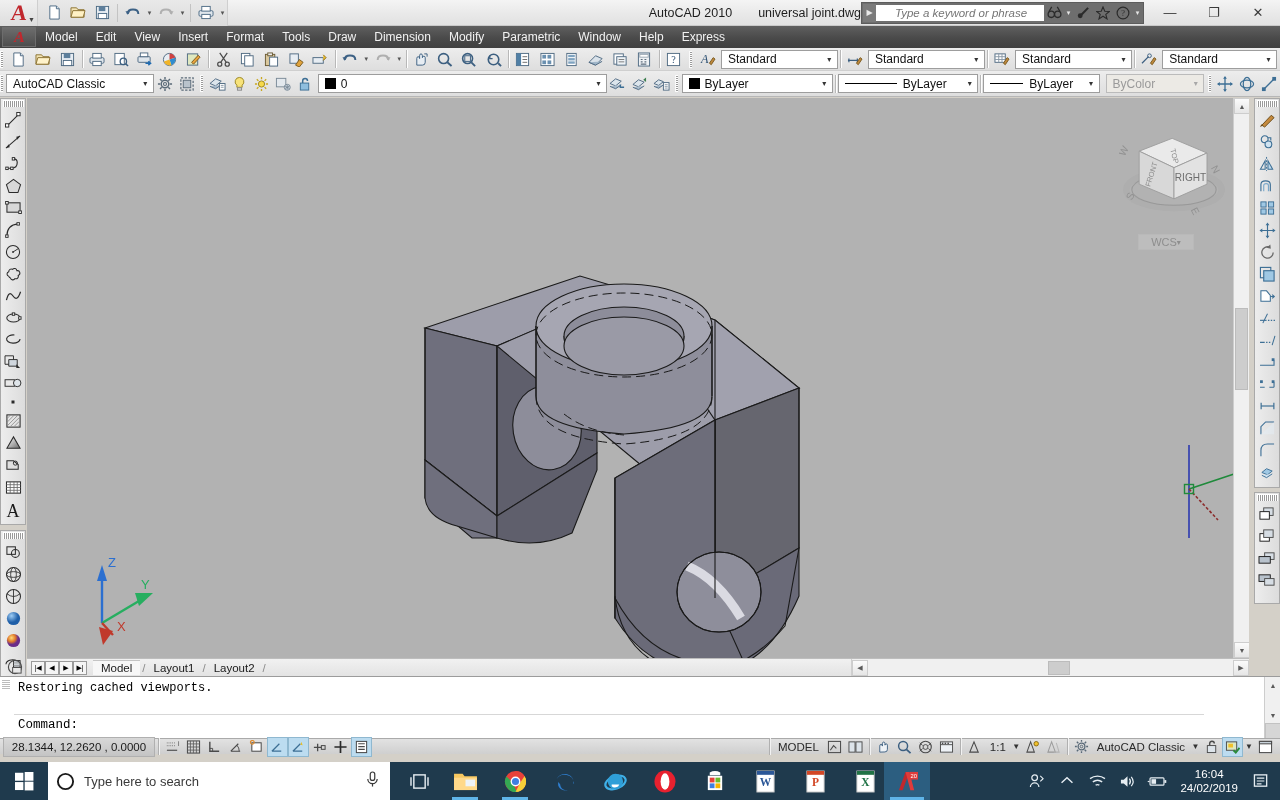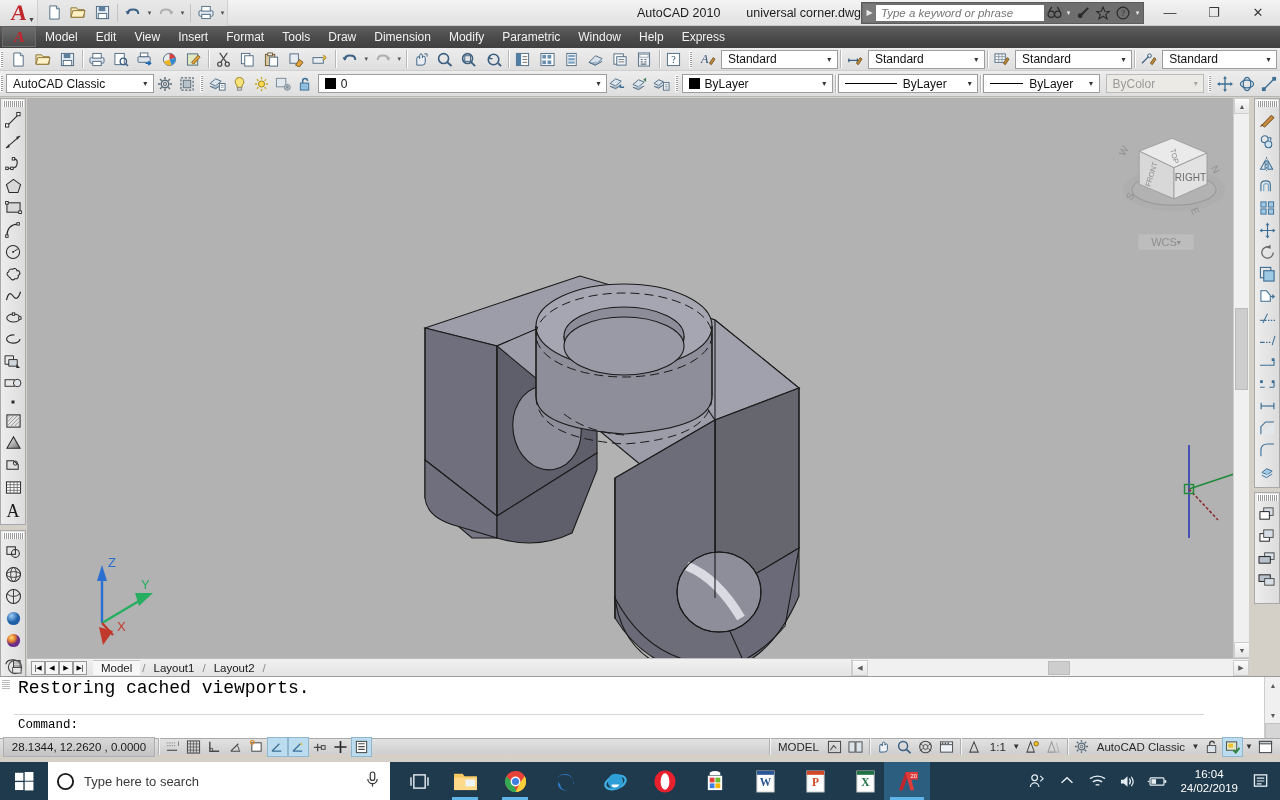--- a/index.html
+++ b/index.html
@@ -40,21 +40,21 @@
 
   .titletext { flex:1; display:flex; justify-content:flex-end; align-items:center; gap:26px;
                font-size:12.5px; color:#1d1d1d; }
   .infocenter {
     display:flex; align-items:center; height:22px; margin-right:4px;
     background:#6e6e6e; border:1px solid #5c5c5c; padding:1px;
   }
   .ic-arrow { width:13px; height:18px; background:#7b7b7b; color:#e8e8e8; font-size:8px;
               display:flex; align-items:center; justify-content:center;}
   .ic-input { width:168px; height:16px; background:#fff; border:0; outline:0;
-              font-style:italic; font-size:11.5px; color:#8b8b8b; padding-left:5px;
+              font-style:italic; font-size:11.5px; color:#8b8b8b; padding-left:19px;
               font-family:"Liberation Sans",sans-serif;}
   .ic-btn { width:20px; height:18px; display:flex; align-items:center; justify-content:center;
             color:#f0f0f0; }
   .wincontrols { display:flex; height:26px; }
   .wc { width:44px; height:26px; display:flex; align-items:center; justify-content:center;
         color:#3a3a3a; font-size:13px;}
   .wc:last-child { }
 
   
   .menubar {
@@ -132,21 +132,21 @@
          border:1px solid #b9b9b9; background:#bdbdbd; color:#8e8e8e;
          font-size:11px; display:flex; align-items:center; justify-content:center; }
 
   
   .cmdtabs { position:absolute; left:27px; top:658px; width:1222px; height:18px;
              background:linear-gradient(#f1f1f1,#e3e3e3); border-top:1px solid #bdbdbd;
              display:flex; align-items:center; }
   .cmdwin { position:absolute; left:0; top:676px; width:1280px; height:62px;
             background:#ffffff; border-top:1px solid #9b9b9b; }
   .cmdtext { position:absolute; left:18px; top:3px; width:1180px;
-             font-family:"Liberation Mono", monospace; font-size:18px; color:#000; line-height:16px; }
+             font-family:"Liberation Mono", monospace; font-size:12px; color:#000; line-height:16px; }
 
   
   .statusbar { position:absolute; left:0; top:738px; width:1280px; height:16px;
                background:linear-gradient(#e2e2e2,#cfcfcf); border-top:1px solid #aaa;
                display:flex; align-items:center; }
   .coords { width:152px; height:20px; margin-left:3px; background:linear-gradient(#d8d8d8,#c4c4c4);
             border:1px solid #b0b0b0; display:flex; align-items:center; justify-content:center;
             font-size:11.5px; color:#1a1a1a; }
   .sbtn { width:21px; height:20px; display:flex; align-items:center; justify-content:center; }
   .sbtn.on { background:#bcdcf0; border:1px solid #8fb8d0; }
@@ -223,21 +223,21 @@
             <rect x="1" y="6" width="15" height="6" rx="1.5" fill="#dfe6ec" stroke="#4d6b85"></rect>
             <rect x="4" y="1.5" width="9" height="5" fill="#fff" stroke="#4d6b85"></rect>
             <rect x="4" y="10" width="9" height="4.5" fill="#fff" stroke="#4d6b85"></rect>
           </svg>
       </div>
       <div class="qcaret">▾</div>
     </div>
 
     <div class="titletext">
       <span>AutoCAD 2010</span>
-      <span>universal corner.dwg</span>
+      <span>universal joint.dwg</span>
     </div>
 
     <div class="infocenter">
       <div class="ic-arrow">▶</div>
       <input class="ic-input" readonly="" placeholder="Type a keyword or phrase" style="">
       <div class="ic-btn">
         <svg width="15" height="13" viewBox="0 0 16 14">
             <circle cx="4.5" cy="9" r="3.4" fill="none" stroke="#2b2b2b" stroke-width="1.4"></circle>
             <circle cx="11.5" cy="9" r="3.4" fill="none" stroke="#2b2b2b" stroke-width="1.4"></circle>
             <path d="M2 6 L5 1 M14 6 L11 1" stroke="#2b2b2b" stroke-width="1.3"></path>

